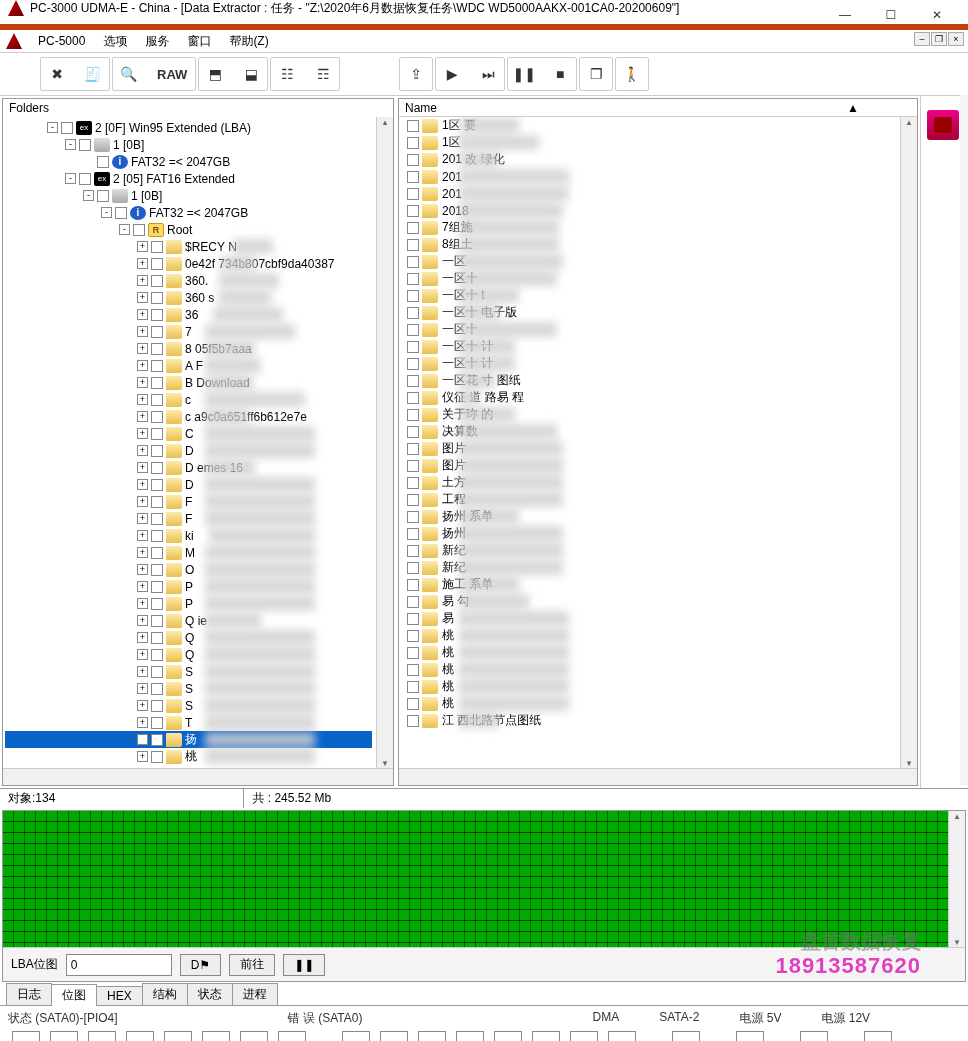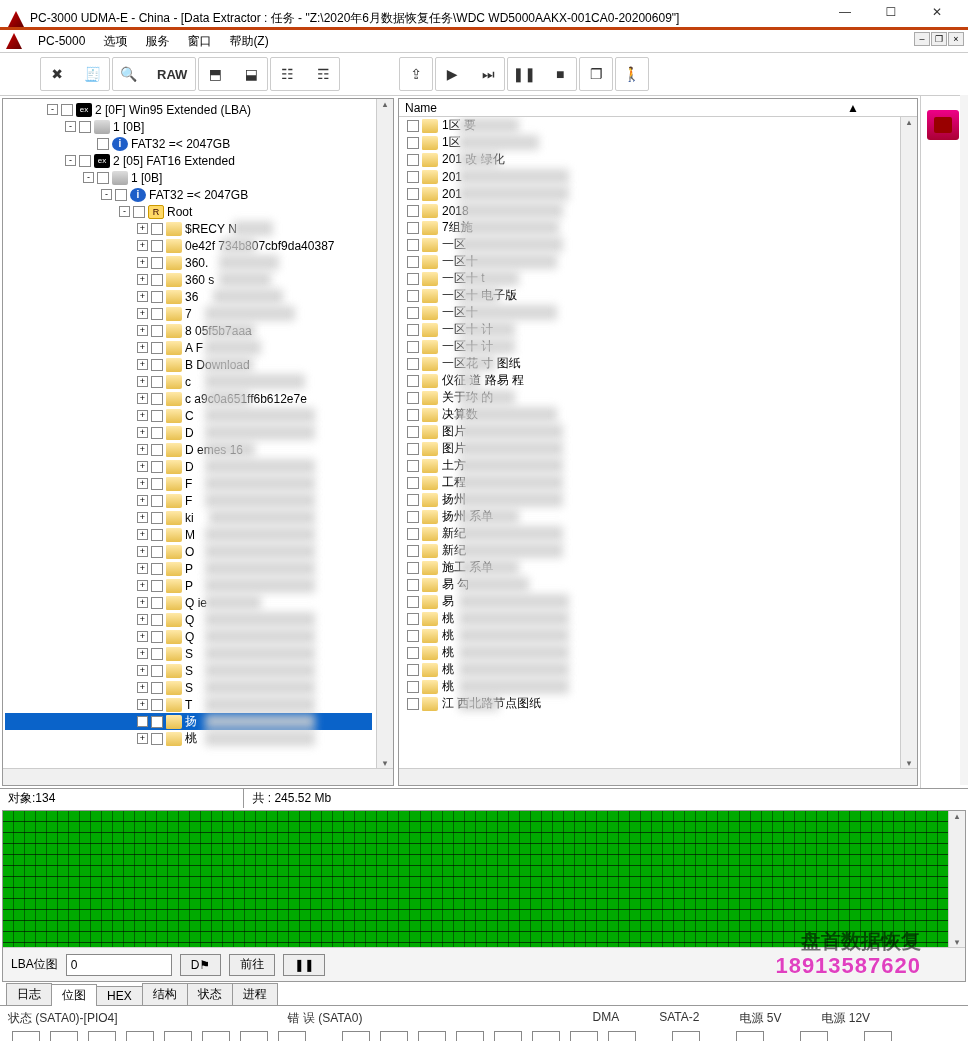--- a/index.html
+++ b/index.html
@@ -1,18 +1,18 @@
 <!DOCTYPE html>
 <html><head>
 <meta charset="utf-8">
 <style>
 * { box-sizing: border-box; margin: 0; padding: 0; font-family: "Microsoft YaHei", Tahoma, sans-serif; font-size: 12px; }
 body { background: #fff; width: 968px; height: 1041px; overflow: hidden; position: relative; }
 
-.titlebar { height: 30px; background: #fff; display: flex; align-items: flex-end; padding: 0 8px; border-bottom: 3px solid #c2410c; }
+.titlebar { height: 30px; background: #fff; display: flex; align-items: flex-start; padding: 0 8px; border-bottom: 6px solid #c2410c; }
 .titlebar .app-icon { width: 16px; height: 16px; background: linear-gradient(135deg, #c00, #600); clip-path: polygon(50% 0, 100% 100%, 0 100%); margin-right: 6px; }
 .titlebar .title { flex: 1; color: #000; }
 .titlebar .wbtn { width: 46px; height: 30px; display: flex; align-items: center; justify-content: center; color: #333; }
 
 .menubar { height: 22px; display: flex; align-items: center; padding: 0 6px; gap: 2px; position: relative; }
 .menubar .app-icon2 { width: 16px; height: 16px; background: linear-gradient(135deg, #c00, #600); clip-path: polygon(50% 0, 100% 100%, 0 100%); margin-right: 6px; }
 .menubar .mitem { padding: 2px 8px; }
 .menubar .mdi-controls { position: absolute; right: 4px; top: 2px; display: flex; gap: 1px; }
 .menubar .mdi-controls span { width: 16px; height: 14px; border: 1px solid #aaa; background: #f0f0f0; display: flex; align-items: center; justify-content: center; font-size: 9px; }
 
@@ -57,21 +57,21 @@
 .statusrow .cell { padding: 0 8px; }
 .statusrow .sep { width: 1px; height: 100%; background: #999; }
 
 .sectorview { height: 172px; border: 1px solid #999; margin: 2px; display: flex; flex-direction: column; }
 .sectorgrid { flex: 1; background: #0a0; position: relative; overflow: hidden; display: flex; }
 .sectorgrid .grid-inner { flex: 1; background: repeating-linear-gradient(to right, #0a0 0, #0a0 10px, #060 10px, #060 11px), repeating-linear-gradient(to bottom, transparent 0, transparent 10px, #060 10px, #060 11px); background-blend-mode: multiply; }
 .sector-controls { height: 34px; display: flex; align-items: center; padding: 4px 8px; gap: 8px; border-top: 1px solid #ccc; background: #f4f4f4; position: relative; }
 .sector-controls input[type=text] { width: 106px; height: 22px; border: 1px solid #888; padding: 0 4px; }
 .sector-controls .btn { height: 22px; padding: 0 10px; border: 1px solid #888; background: #eee; display: flex; align-items: center; }
 .watermark { position: absolute; right: 44px; bottom: 2px; font-size: 22px; color: #e040c0; font-weight: bold; text-shadow: 0 0 2px #fff; letter-spacing: 1px; }
-.watermark2 { position: absolute; right: 44px; bottom: 26px; font-size: 20px; color: #000000; opacity: .55; font-weight: bold; }
+.watermark2 { position: absolute; right: 44px; bottom: 26px; font-size: 20px; color: #737373; opacity: .55; font-weight: bold; }
 
 .tabstrip { height: 22px; display: flex; align-items: flex-end; padding-left: 6px; gap: 0; border-bottom: 1px solid #999; }
 .tabstrip .tab { padding: 2px 10px; border: 1px solid #999; border-bottom: none; background: #eee; margin-right: -1px; }
 .tabstrip .tab.active { background: #fff; position: relative; top: 1px; }
 
 .bottom-status { padding: 4px 8px; }
 .bottom-status .row1 { display: flex; gap: 40px; margin-bottom: 4px; }
 .bottom-status .groups { display: flex; gap: 28px; }
 .indic-group { display: flex; gap: 2px; }
 .indic { width: 36px; display: flex; flex-direction: column; align-items: center; gap: 1px; }
@@ -142,20 +142,21 @@
   <div class="grp">
     <div class="tbtn">❐</div>
   </div>
   <div class="grp">
     <div class="tbtn">🚶</div>
   </div>
 </div>
 
 <div class="main">
   <div class="folders-panel">
+    <div class="hdr">Folders</div>
     <div style="flex:1;display:flex">
       <div class="tree" id="tree">
           <div class="tnode" style="padding-left: 42px;">
             <span class="exp">-</span>
             <span class="cb"></span>
             <span class="ico ex">ex</span>
             <span class="lbl">2 [0F] Win95 Extended  (LBA)</span>
           </div>
           <div class="tnode" style="padding-left: 60px;">
             <span class="exp">-</span>
@@ -461,20 +462,26 @@
           </div>
           <div class="frow" style="position: relative;">
             <span class="cb"></span>
             <span class="ico fld"></span>
             <span>7组施</span>
             <div class="blur-strip" style="left: 60px; width: 100px; top: 1px;"></div>
           </div>
           <div class="frow" style="position: relative;">
             <span class="cb"></span>
             <span class="ico fld"></span>
+            <span>8组土</span>
+            <div class="blur-strip" style="left: 60px; width: 100px; top: 1px;"></div>
+          </div>
+          <div class="frow" style="position: relative;">
+            <span class="cb"></span>
+            <span class="ico fld"></span>
             <span>一区</span>
             <div class="blur-strip" style="left: 60px; width: 104px; top: 1px;"></div>
           </div>
           <div class="frow" style="position: relative;">
             <span class="cb"></span>
             <span class="ico fld"></span>
             <span>一区十</span>
             <div class="blur-strip" style="left: 60px; width: 98px; top: 1px;"></div>
           </div>
           <div class="frow" style="position: relative;">
@@ -551,28 +558,28 @@
           </div>
           <div class="frow" style="position: relative;">
             <span class="cb"></span>
             <span class="ico fld"></span>
             <span>工程</span>
             <div class="blur-strip" style="left: 60px; width: 104px; top: 1px;"></div>
           </div>
           <div class="frow" style="position: relative;">
             <span class="cb"></span>
             <span class="ico fld"></span>
-            <span>扬州</span>
-            <div class="blur-strip" style="left: 60px; width: 104px; top: 1px;"></div>
-          </div>
-          <div class="frow" style="position: relative;">
-            <span class="cb"></span>
-            <span class="ico fld"></span>
             <span>扬州      系单</span>
             <div class="blur-strip" style="left: 60px; width: 60px; top: 1px;"></div>
+          </div>
+          <div class="frow" style="position: relative;">
+            <span class="cb"></span>
+            <span class="ico fld"></span>
+            <span>扬州</span>
+            <div class="blur-strip" style="left: 60px; width: 104px; top: 1px;"></div>
           </div>
           <div class="frow" style="position: relative;">
             <span class="cb"></span>
             <span class="ico fld"></span>
             <span>新纪</span>
             <div class="blur-strip" style="left: 60px; width: 104px; top: 1px;"></div>
           </div>
           <div class="frow" style="position: relative;">
             <span class="cb"></span>
             <span class="ico fld"></span>

